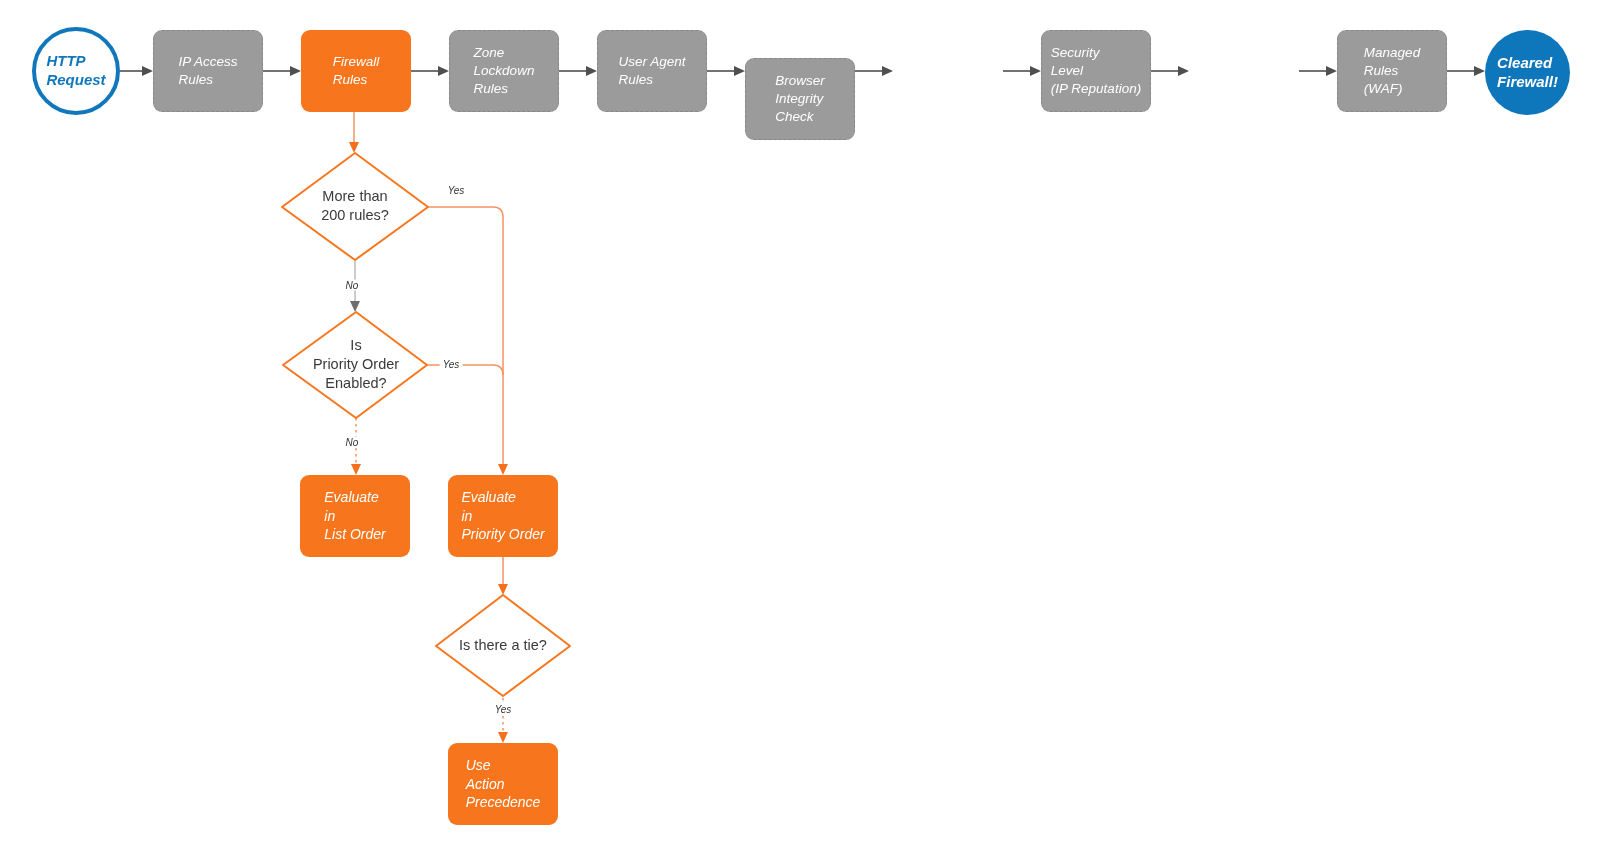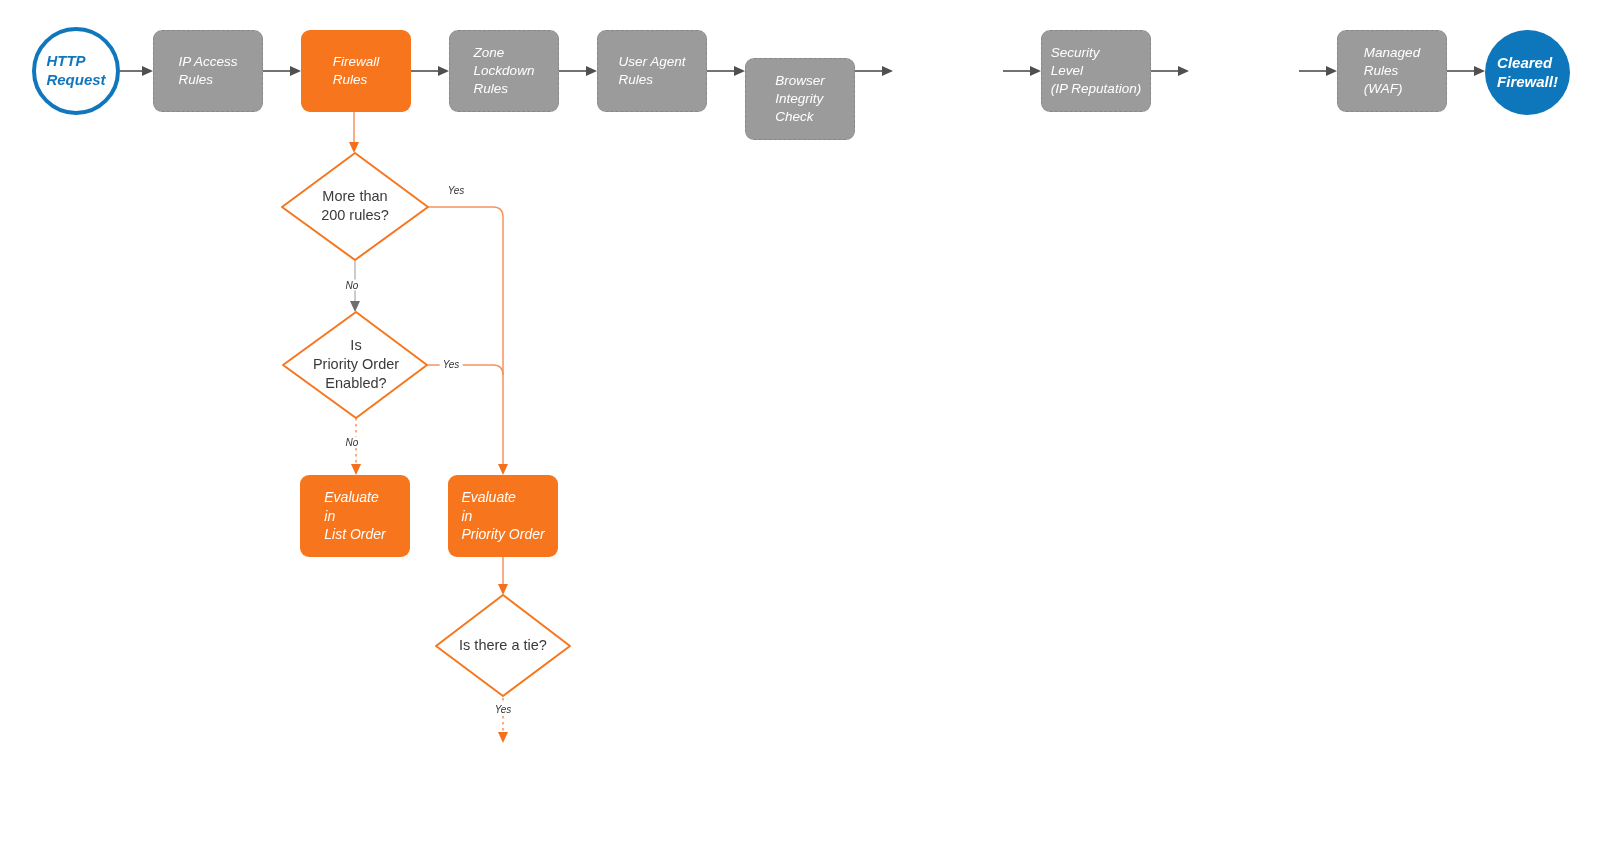--- a/index.html
+++ b/index.html
@@ -149,20 +149,25 @@
   <div class="node actionbox" style="left:300px;top:475px;">
     <span>Evaluate
 in
 List Order</span>
   </div>
   <div class="node actionbox" style="left:448px;top:475px;">
     <span>Evaluate
 in
 Priority Order</span>
   </div>
+  <div class="node actionbox" style="left:448px;top:743px;">
+    <span>Use
+Action
+Precedence</span>
+  </div>
 
   <div class="edge-label" style="left:456px;top:190px;">Yes</div>
   <div class="edge-label" style="left:352px;top:285px;">No</div>
   <div class="edge-label" style="left:451px;top:364px;">Yes</div>
   <div class="edge-label" style="left:352px;top:442px;">No</div>
   <div class="edge-label" style="left:503px;top:709px;">Yes</div>
 
 </div>
 
 </body></html>

